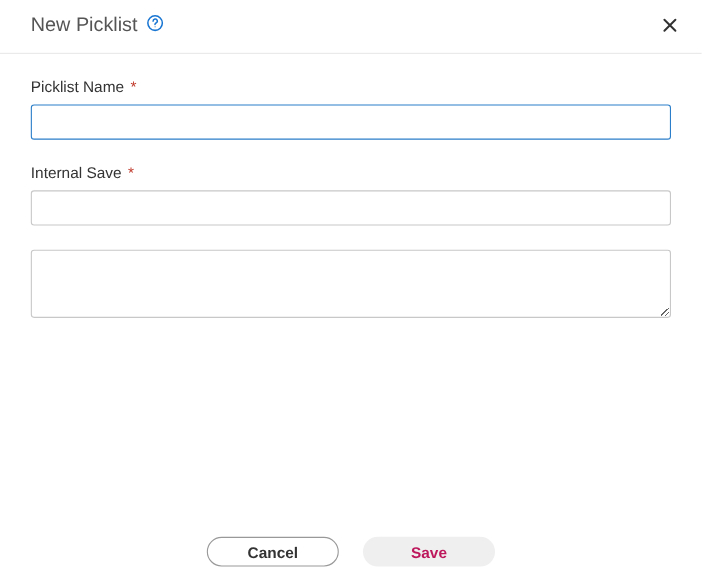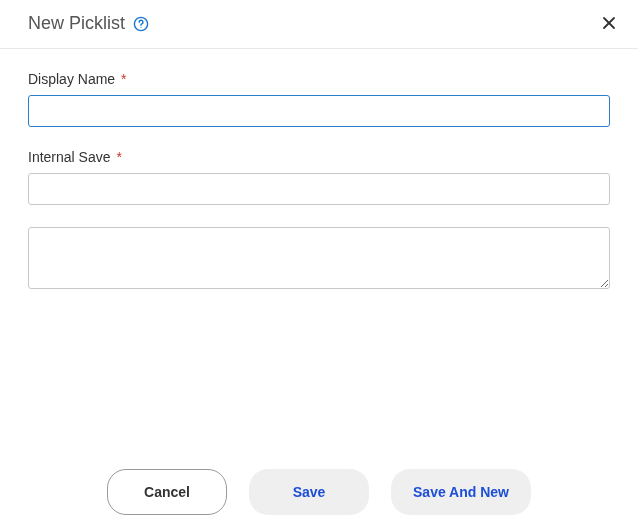--- a/index.html
+++ b/index.html
@@ -6,21 +6,20 @@
     body {
       font-family: Arial, Helvetica, sans-serif;
       background: #fff;
       width: 638px;
       height: 529px;
       overflow: hidden;
       position: relative;
     }
     .header {
       display: flex;
-      align-items: center;
       padding: 12px 18px 14px 28px;
       border-bottom: 1px solid #e8e8e8;
     }
     .title {
       font-size: 18px;
       color: #555;
       font-weight: 400;
     }
     .help-icon {
       display: inline-flex;
@@ -88,39 +87,39 @@
       bottom: 14px;
       left: 0;
       right: 0;
       display: flex;
       justify-content: center;
       gap: 22px;
       padding: 0 28px;
     }
     .btn {
       min-width: 120px;
-      height: 46px;
+      height: 27px;
       border-radius: 19px;
       font-size: 14px;
       font-weight: 600;
       cursor: pointer;
       border: none;
       display: inline-flex;
       align-items: center;
       justify-content: center;
       padding: 0 22px;
     }
     .btn-cancel {
       background: #fff;
       border: 1px solid #999;
       color: #333;
     }
     .btn-disabled {
       background: #efefef;
-      color: #1d4ed8;
+      color: #be185d;
       cursor: default;
     }
   </style>
 </head>
 <body>
 
 <div class="header">
   <span class="title">New Picklist</span>
   <span class="help-icon">
     <svg viewBox="0 0 16 16" width="16" height="16" fill="none" stroke="currentColor" stroke-width="1.4">
@@ -134,21 +133,21 @@
       <line x1="3" y1="3" x2="13" y2="13"></line>
       <line x1="13" y1="3" x2="3" y2="13"></line>
     </svg>
   </span>
 </div>
 
 <div class="form-area">
 
   <div class="form-group">
     <label class="label">
-      <span>Display Name</span>
+      <span>Picklist Name</span>
       <span class="required">*</span>
     </label>
     <input type="text" class="text-input focused" value="" style="">
   </div>
 
   <div class="form-group">
     <label class="label">
       <span>Internal Save</span>
       <span class="required">*</span>
     </label>
@@ -157,14 +156,13 @@
 
   <div class="form-group">
     <textarea class="textarea" style=""></textarea>
   </div>
 
 </div>
 
 <div class="footer">
   <button class="btn btn-cancel">Cancel</button>
   <button class="btn btn-disabled">Save</button>
-  <button class="btn btn-disabled">Save And New</button>
 </div>
 
 </body></html>

